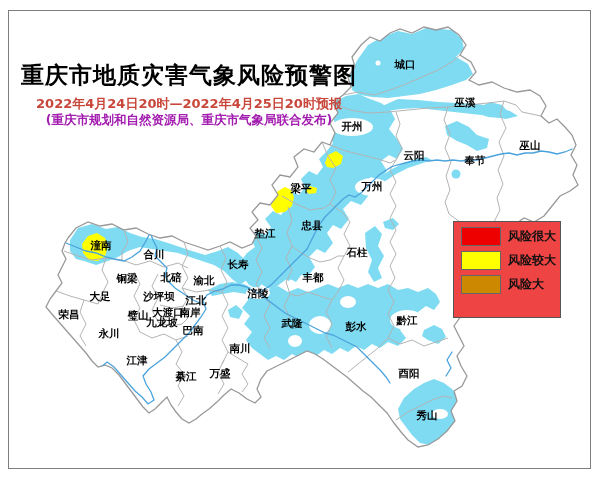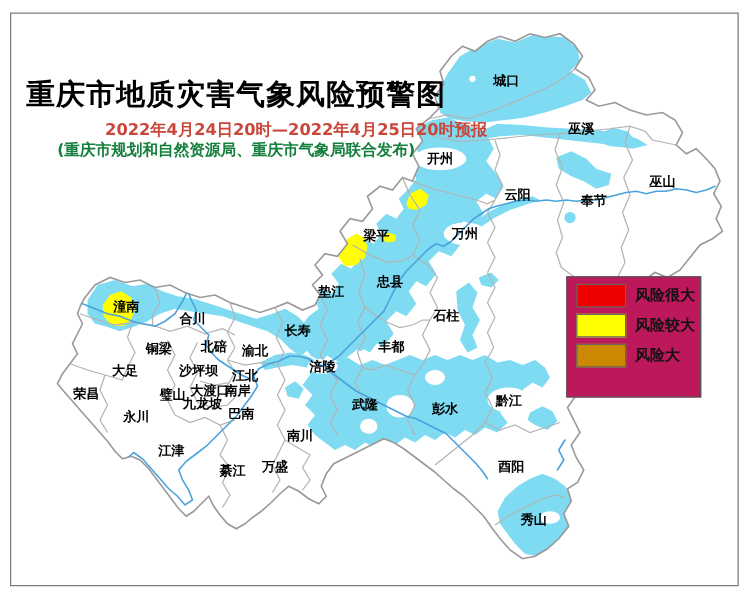--- a/index.html
+++ b/index.html
@@ -1,26 +1,26 @@
 <!DOCTYPE html>
 <html><head>
 <meta charset="utf-8">
 <style>
   html,body{margin:0;padding:0;background:#fff;}
   body{font-family:"DejaVu Sans",sans-serif;}
   #stage{position:relative;width:600px;height:480px;background:#fff;overflow:hidden;}
   .frame{position:absolute;left:8px;top:10px;width:583px;height:459px;border:1.5px solid #7e7e7e;box-sizing:border-box;}
   .hline{position:absolute;left:10px;width:358px;text-align:center;white-space:nowrap;}
   #title{top:60px;font-size:23px;font-weight:bold;letter-spacing:1px;}
-  #line2{top:95px;font-size:13px;font-weight:bold;padding-left:48px;}
+  #line2{top:95px;font-size:13px;font-weight:bold;}
   #line3{top:112px;font-size:12.5px;font-weight:bold;}
   #line4{top:129px;font-size:13px;font-weight:bold;}
   #map-svg{position:absolute;left:0;top:0;}
   #district-labels text{font-family:"DejaVu Sans",sans-serif;font-size:10.5px;font-weight:bold;fill:#000;text-anchor:middle;}
-  #legend{position:absolute;left:453px;top:221px;width:108px;height:97px;border:1px solid #555;background:#be185d;box-sizing:border-box;padding:5px 0 0 7px;}
+  #legend{position:absolute;left:453px;top:221px;width:108px;height:97px;border:1px solid #555;background:#ef4444;box-sizing:border-box;padding:5px 0 0 7px;}
   .legend-row{height:19px;margin-bottom:5px;display:flex;align-items:center;}
   .swatch{display:inline-block;width:40px;height:19px;border:1px solid #666;box-sizing:border-box;}
   .legend-label{font-size:12px;font-weight:600;color:#111;margin-left:7px;line-height:19px;white-space:nowrap;}
 </style>
 </head>
 <body>
 
 <div id="stage">
 
   <svg id="map-svg" width="600" height="480" viewBox="0 0 600 480">
@@ -165,21 +165,21 @@
         <text x="407" y="324">黔江</text>
         <text x="409" y="377">酉阳</text>
         <text x="427" y="419">秀山</text>
       </g>
   </svg>
 
   <div class="frame"></div>
 
   <div id="title" class="hline" style="color: #000000;">重庆市地质灾害气象风险预警图</div>
   <div id="line2" class="hline" style="color: rgb(201, 70, 58);">2022年4月24日20时—2022年4月25日20时预报</div>
-  <div id="line3" class="hline" style="color: #15803d;">(重庆市规划和自然资源局、重庆市气象局联合发布)</div>
+  <div id="line3" class="hline" style="color: #a21caf;">(重庆市规划和自然资源局、重庆市气象局联合发布)</div>
 
   <div id="legend">
     <div class="legend-row">
       <span class="swatch" style="background-color: rgb(238, 0, 0);"></span>
       <span class="legend-label">风险很大</span>
     </div>
     <div class="legend-row">
       <span class="swatch" style="background-color: rgb(255, 255, 0);"></span>
       <span class="legend-label">风险较大</span>
     </div>

